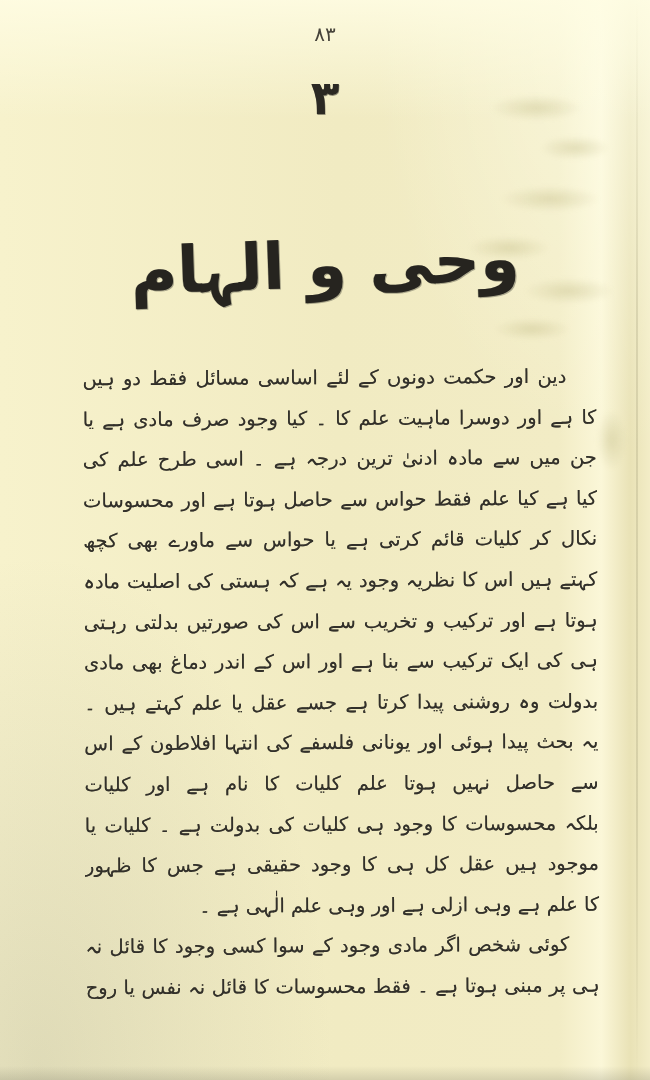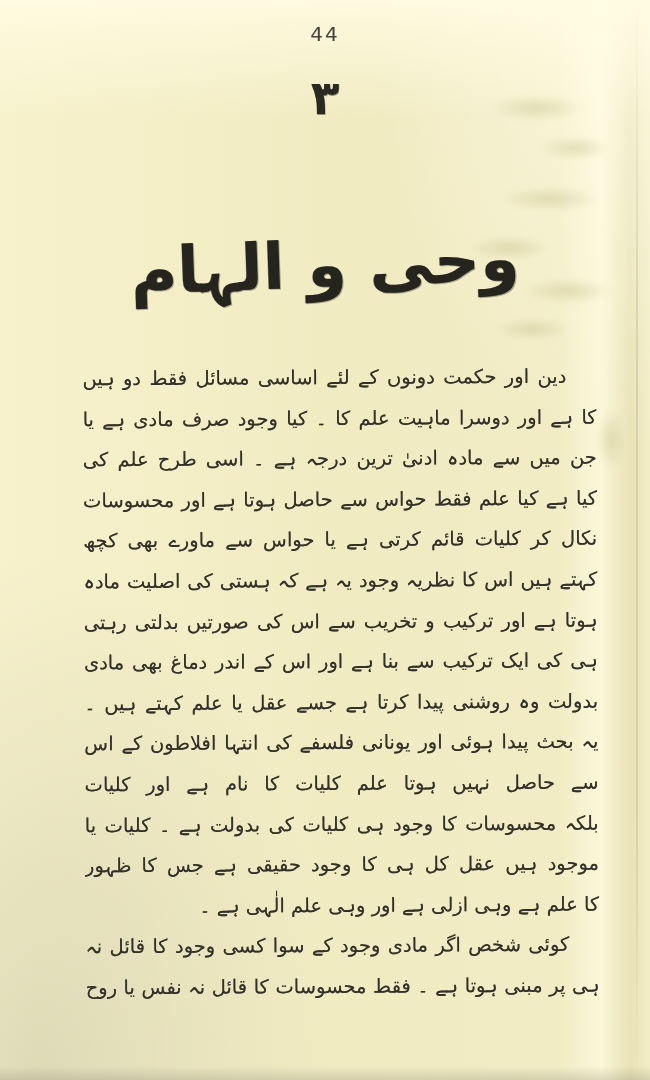--- a/index.html
+++ b/index.html
@@ -124,21 +124,21 @@
   <div>
     <div class="ghost" style="left:490px; top:95px;  width:92px; height:26px;"></div>
     <div class="ghost" style="left:540px; top:136px; width:70px; height:24px;"></div>
     <div class="ghost" style="left:500px; top:186px; width:100px; height:26px;"></div>
     <div class="ghost" style="left:468px; top:236px; width:82px; height:24px;"></div>
     <div class="ghost" style="left:524px; top:278px; width:90px; height:26px;"></div>
     <div class="ghost" style="left:494px; top:318px; width:76px; height:22px;"></div>
     <div class="ghost" style="left:596px; top:410px; width:30px; height:60px;"></div>
   </div>
 
-  <div class="folio">44</div>
+  <div class="folio">۸۳</div>
 
   <div class="chapter">۳</div>
 
   <h1 class="title">وحی و الہام</h1>
 
   <div class="text-block" dir="rtl">
     <div class="line indent">دین اور حکمت دونوں کے لئے اساسی مسائل فقط دو ہیں ایک مسئلہ ماہیتِ وجود</div>
     <div class="line">کا ہے اور دوسرا ماہیت علم کا ۔ کیا وجود صرف مادی ہے یا اس کے مراتب و مدارج ہیں</div>
     <div class="line">جن میں سے مادہ ادنیٰ ترین درجہ ہے ۔ اسی طرح علم کی بحث ہے کہ علم کی حقیقت</div>
     <div class="line">کیا ہے کیا علم فقط حواس سے حاصل ہوتا ہے اور محسوسات میں سے عقل قدر مشترک</div>

